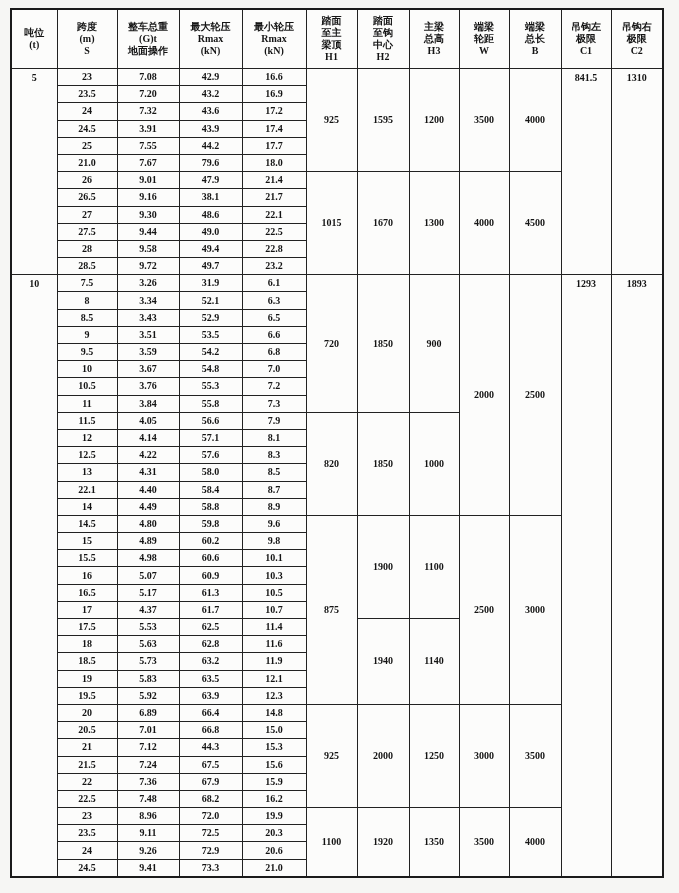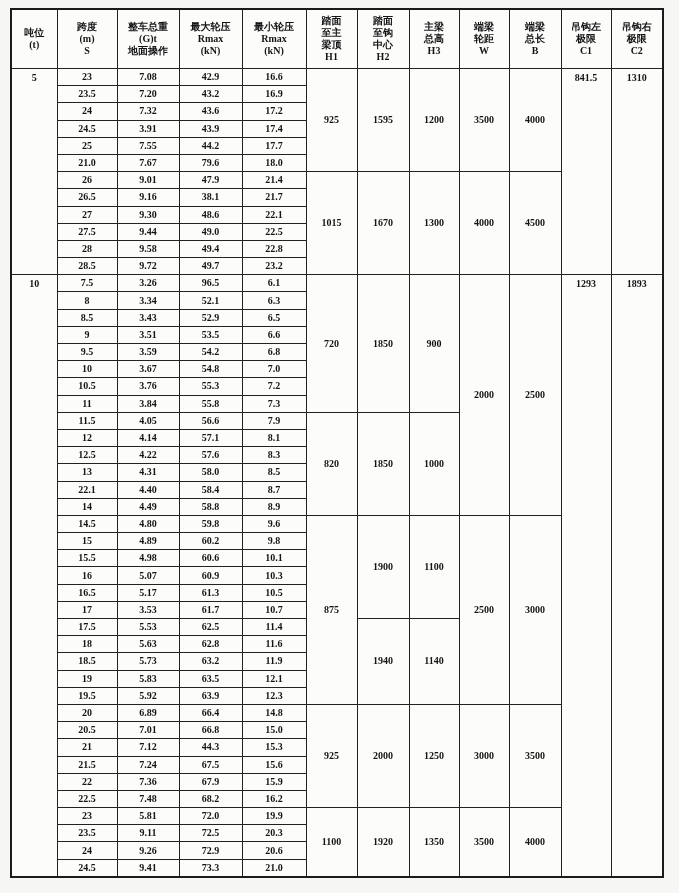--- a/index.html
+++ b/index.html
@@ -214,21 +214,21 @@
         <tr>
           <td>28.5</td>
           <td>9.72</td>
           <td>49.7</td>
           <td>23.2</td>
         </tr>
         <tr>
           <td rowspan="35" class="v-top">10</td>
           <td>7.5</td>
           <td>3.26</td>
-          <td>96.5</td>
+          <td>31.9</td>
           <td>6.1</td>
           <td rowspan="8">720</td>
           <td rowspan="8">1850</td>
           <td rowspan="8">900</td>
           <td rowspan="14">2000</td>
           <td rowspan="14">2500</td>
           <td rowspan="35" class="v-top">1293</td>
           <td rowspan="35" class="v-top">1893</td>
         </tr>
         <tr>
@@ -342,21 +342,21 @@
           <td>10.3</td>
         </tr>
         <tr>
           <td>16.5</td>
           <td>5.17</td>
           <td>61.3</td>
           <td>10.5</td>
         </tr>
         <tr>
           <td>17</td>
-          <td>3.53</td>
+          <td>4.37</td>
           <td>61.7</td>
           <td>10.7</td>
         </tr>
         <tr>
           <td>17.5</td>
           <td>5.53</td>
           <td>62.5</td>
           <td>11.4</td>
           <td rowspan="5">1940</td>
           <td rowspan="5">1140</td>
@@ -421,21 +421,21 @@
           <td>15.9</td>
         </tr>
         <tr>
           <td>22.5</td>
           <td>7.48</td>
           <td>68.2</td>
           <td>16.2</td>
         </tr>
         <tr>
           <td>23</td>
-          <td>5.81</td>
+          <td>8.96</td>
           <td>72.0</td>
           <td>19.9</td>
           <td rowspan="4">1100</td>
           <td rowspan="4">1920</td>
           <td rowspan="4">1350</td>
           <td rowspan="4">3500</td>
           <td rowspan="4">4000</td>
         </tr>
         <tr>
           <td>23.5</td>

